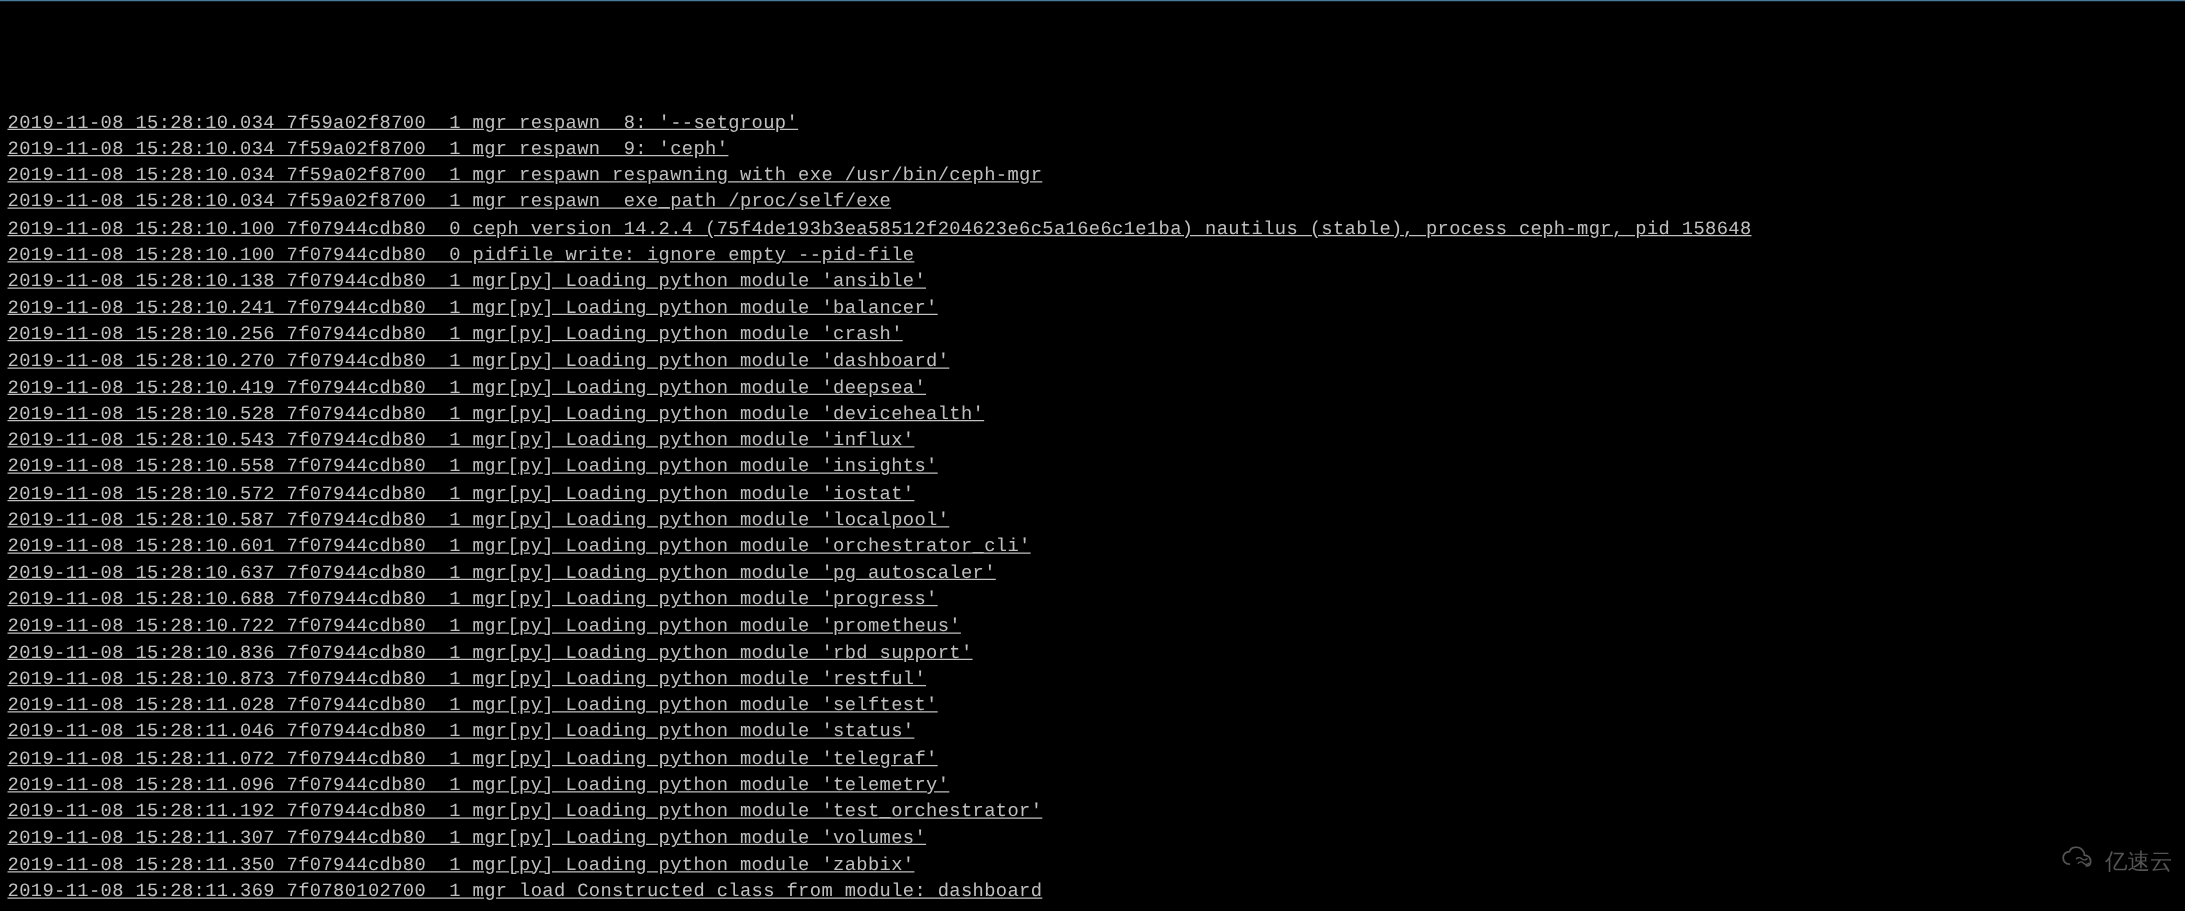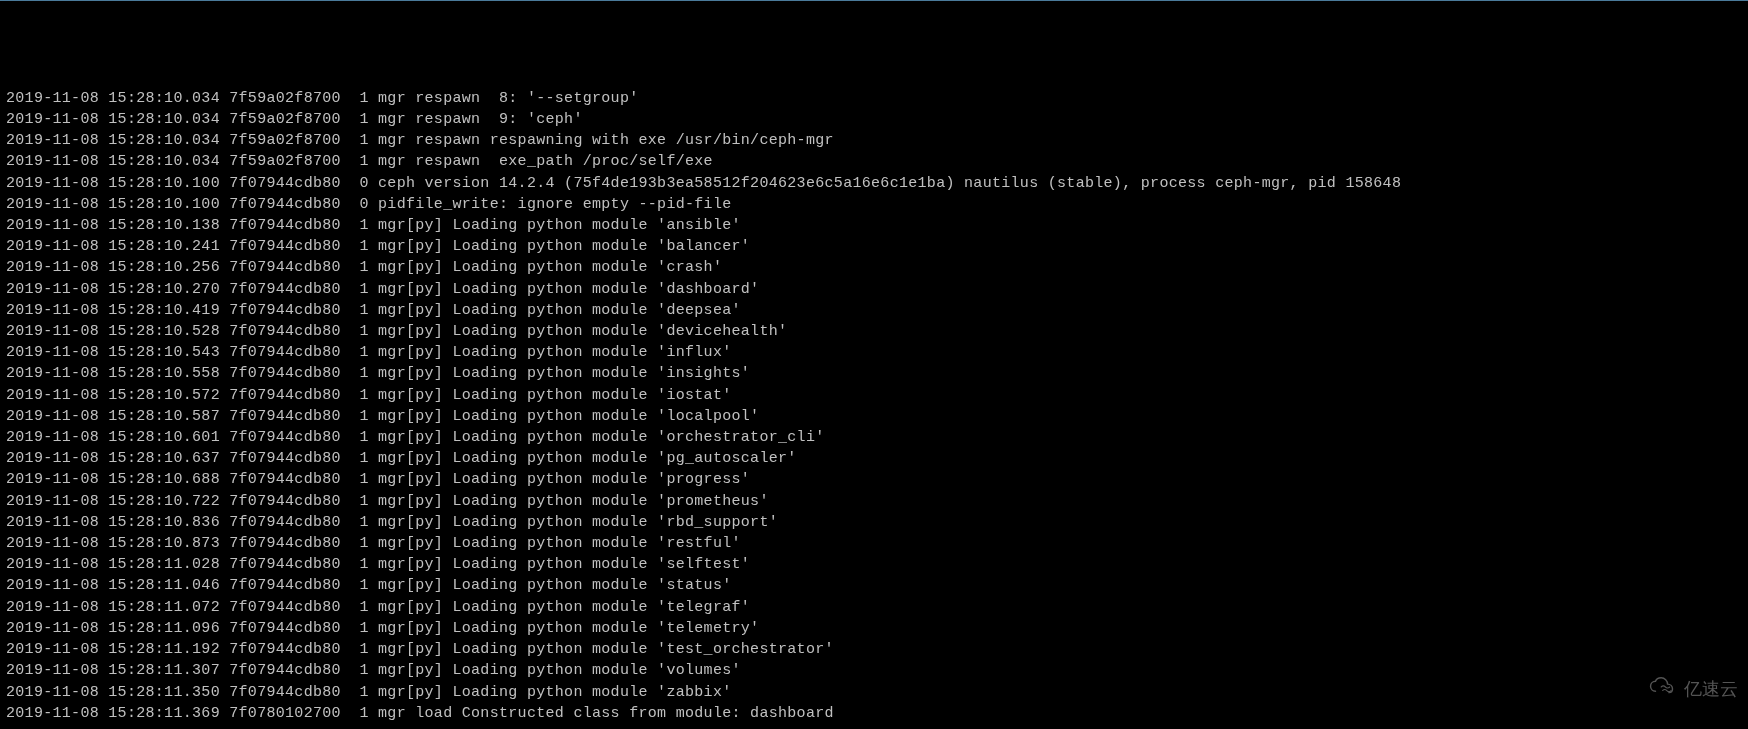--- a/index.html
+++ b/index.html
@@ -17,20 +17,21 @@
       white-space: pre;
       overflow: hidden;
       width: 1748px;
       height: 729px;
       position: relative;
       border-top: 1px solid #4a7a9a;
     }
     .log-line {
       font-family: inherit;
       letter-spacing: 0.3px;
+      text-decoration: underline;
     }
     .watermark {
       position: absolute;
       bottom: 6px;
       right: 10px;
       display: flex;
       align-items: center;
       gap: 3px;
       opacity: 0.55;
       color: #999;

